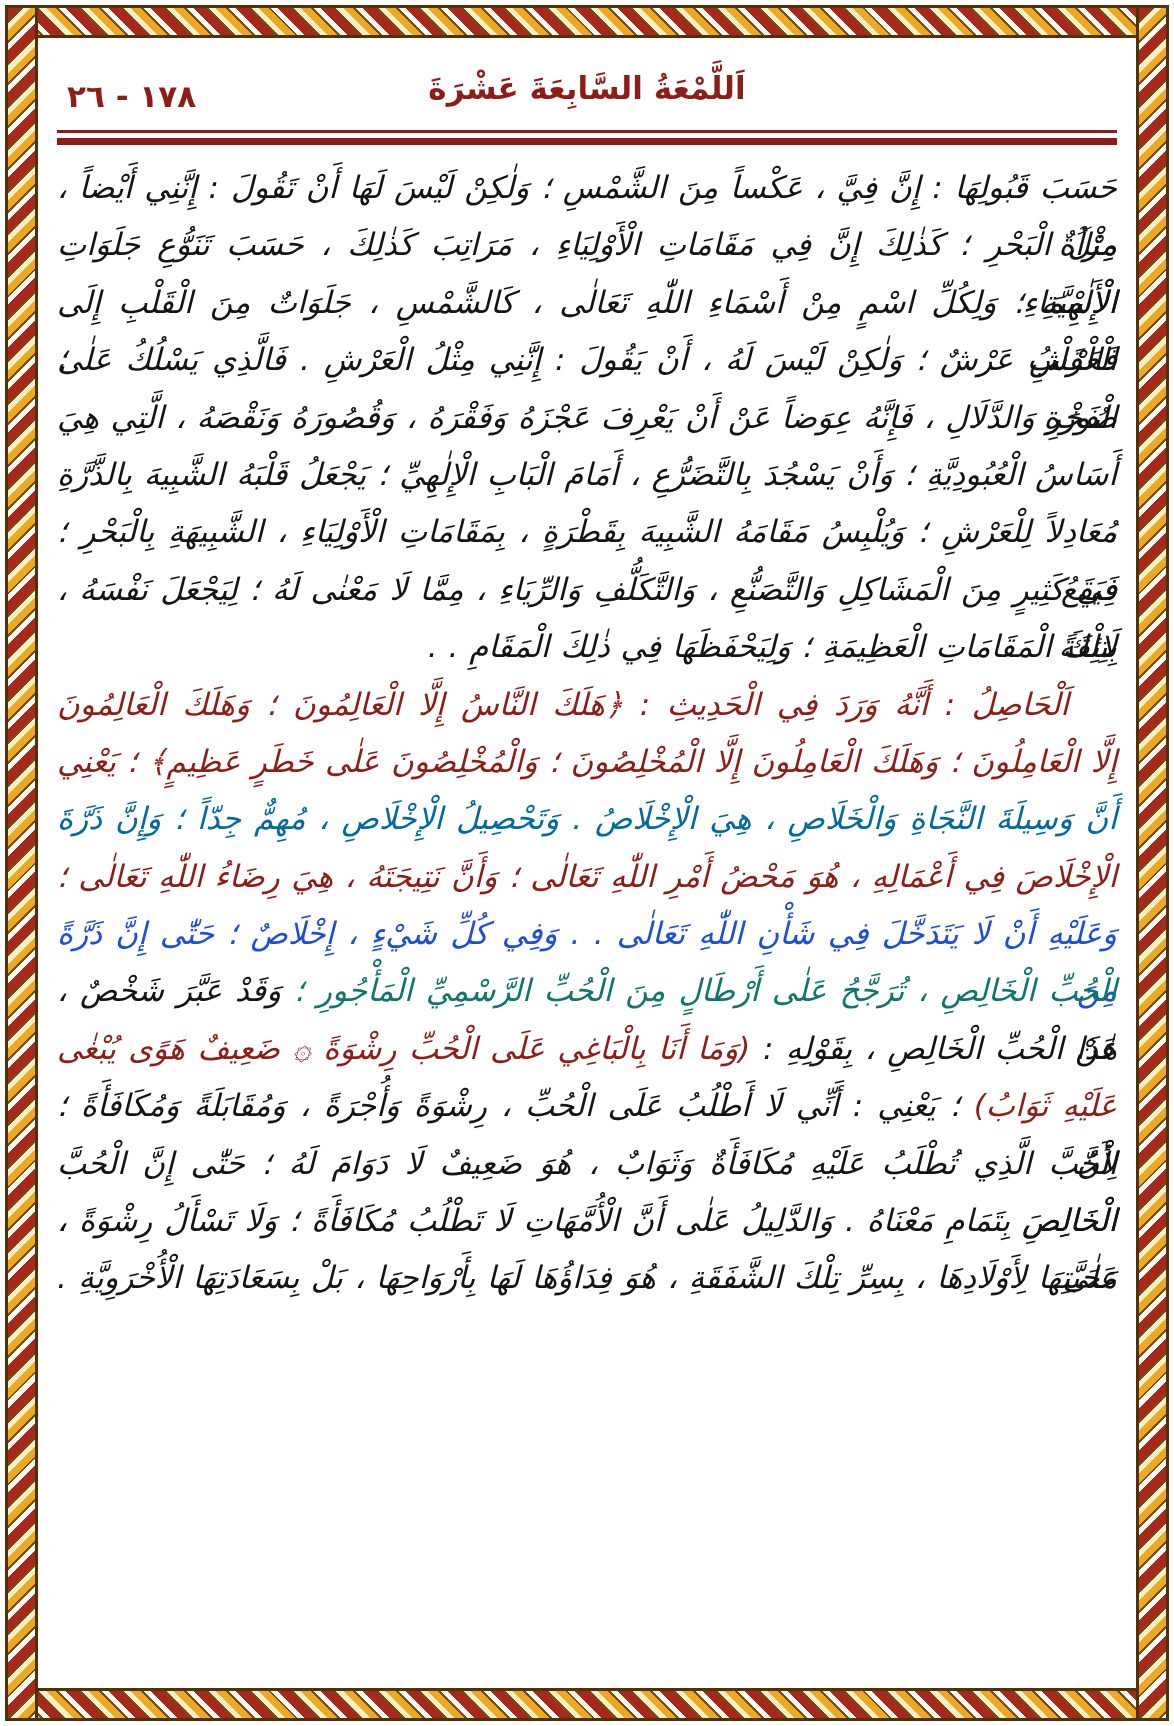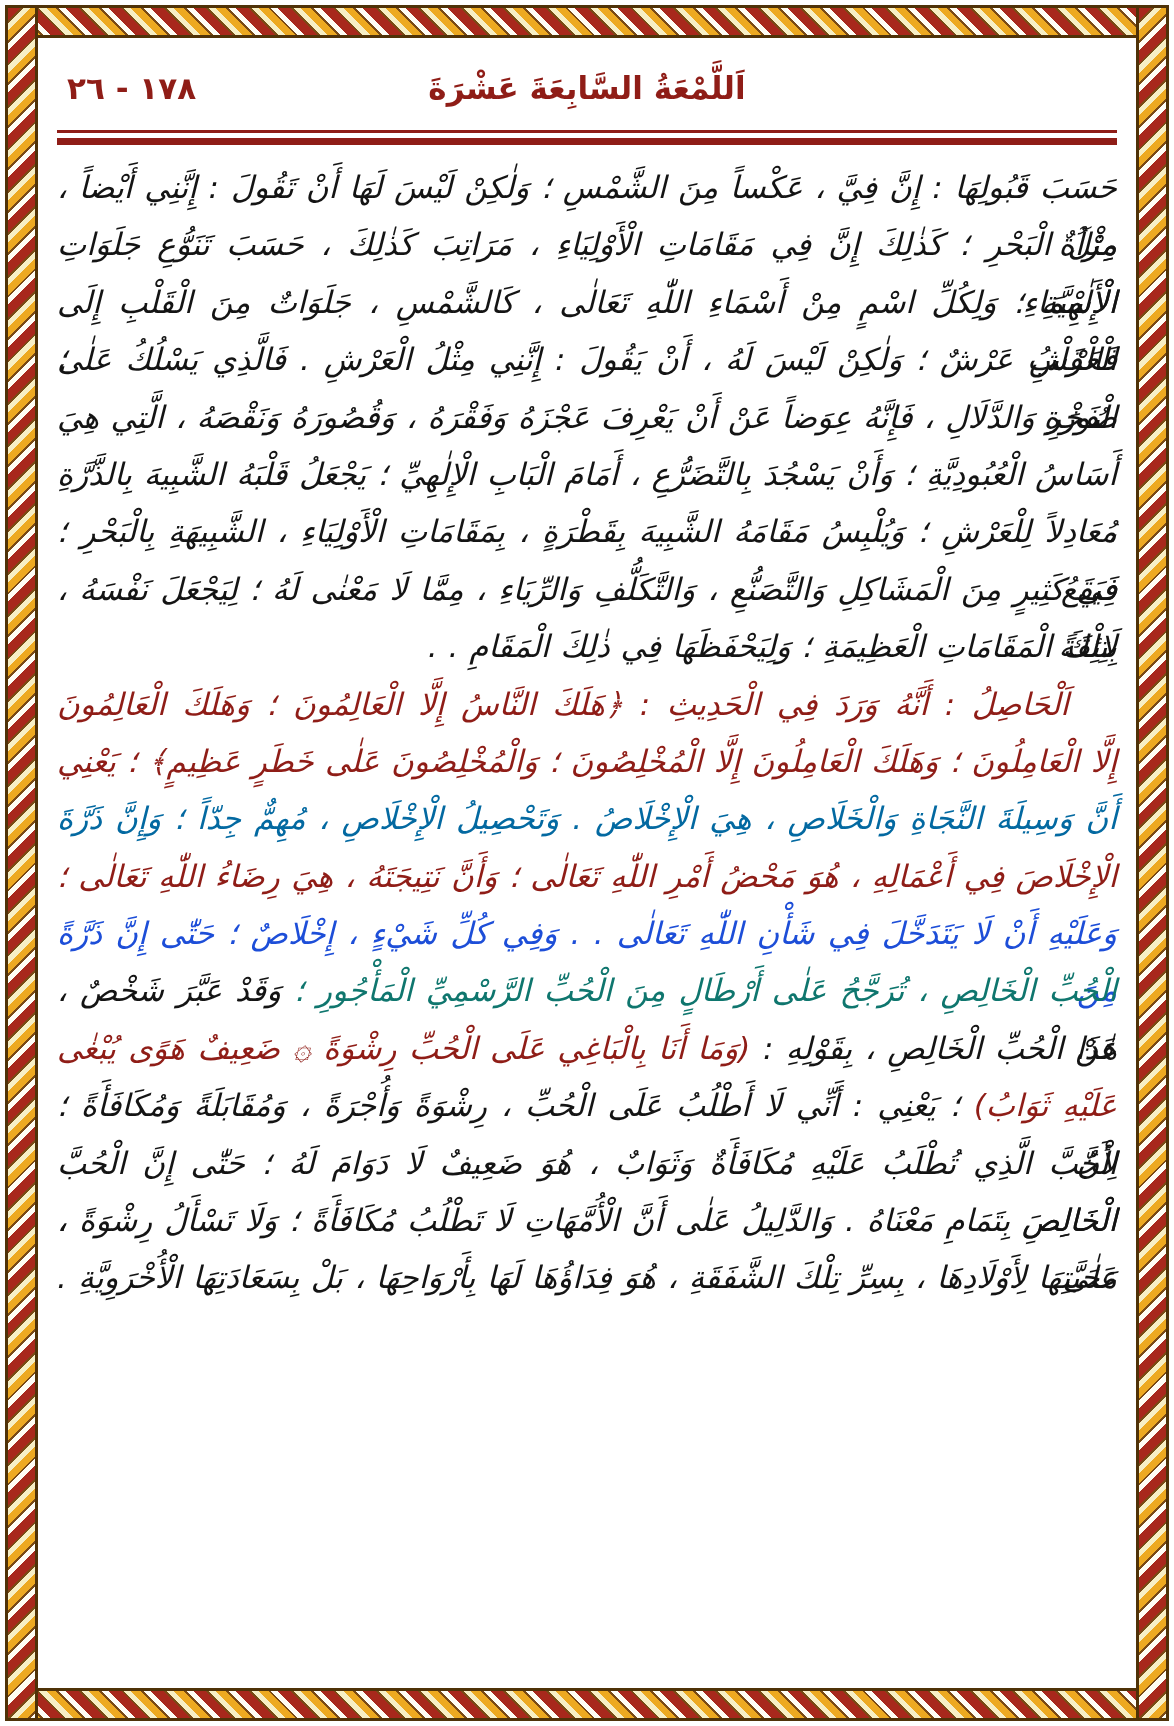--- a/index.html
+++ b/index.html
@@ -60,21 +60,21 @@
 </head>
 <body>
 
 <div class="frame-strip frame-top"></div>
 <div class="frame-strip frame-bottom"></div>
 <div class="frame-strip vert frame-left"></div>
 <div class="frame-strip vert frame-right"></div>
 
 <div class="content">
   <div class="header">
-    <div class="page-num" style="color: rgb(143, 29, 23);">١٧٨ - ٢٦</div>
+    <div class="page-num" style="color: rgb(143, 29, 23); margin-top: 8px;">١٧٨ - ٢٦</div>
     <div class="page-title" style="color: rgb(143, 29, 23);">اَللَّمْعَةُ السَّابِعَةَ عَشْرَةَ</div>
   </div>
   <div class="rule-thin" style="background: rgb(143, 29, 23);"></div>
   <div class="rule-gap"></div>
   <div class="rule-thick" style="background: rgb(143, 29, 23);"></div>
 
   <div class="text-body">
       <div class="line"><span class="seg-black">حَسَبَ قَبُولِهَا : إِنَّ فِيَّ ، عَكْساً مِنَ الشَّمْسِ ؛ وَلٰكِنْ لَيْسَ لَهَا أَنْ تَقُولَ : إِنَّنِي أَيْضاً ، مِرْآةٌ</span></div>
       <div class="line"><span class="seg-black">مِثْلُ الْبَحْرِ ؛ كَذٰلِكَ إِنَّ فِي مَقَامَاتِ الْأَوْلِيَاءِ ، مَرَاتِبَ كَذٰلِكَ ، حَسَبَ تَنَوُّعِ جَلَوَاتِ الْأَسْمَاءِ</span></div>
       <div class="line"><span class="seg-black">الْإِلٰهِيَّةِ ؛ وَلِكُلِّ اسْمٍ مِنْ أَسْمَاءِ اللّٰهِ تَعَالٰى ، كَالشَّمْسِ ، جَلَوَاتٌ مِنَ الْقَلْبِ إِلَى الْعَرْشِ ؛</span></div>

